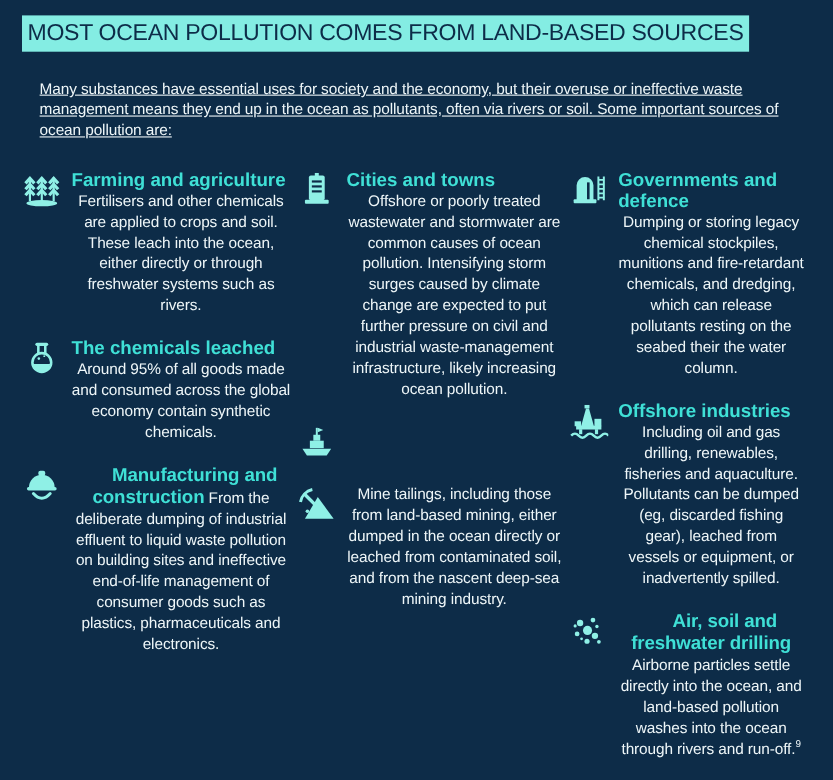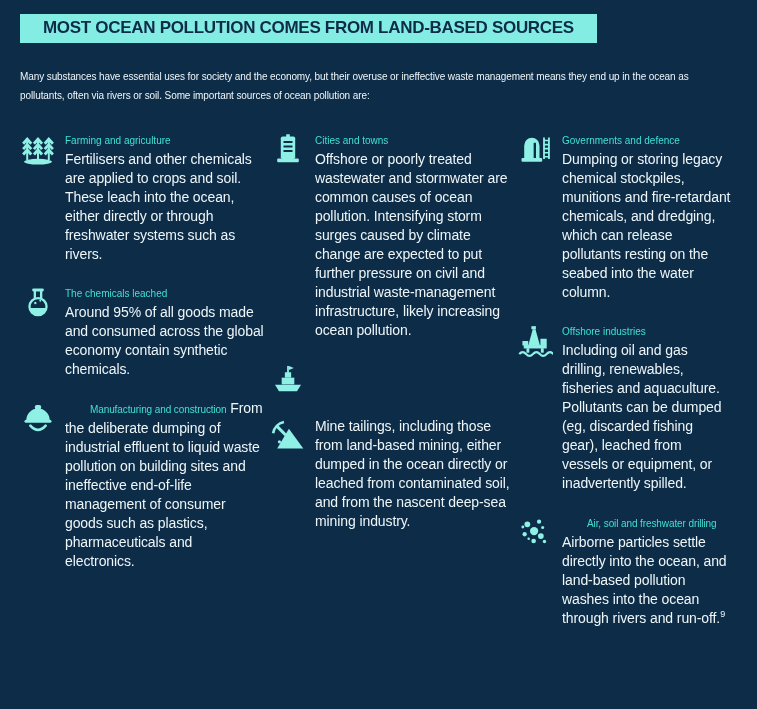--- a/index.html
+++ b/index.html
@@ -10,36 +10,36 @@
   html,body{margin:0;padding:0;}
   body{
     width:757px;height:709px;overflow:hidden;
     background:var(--background);
     color:var(--body-text);
     font-family:"Liberation Sans",sans-serif;
   }
   .page{padding:14px 20px 0 20px;}
   .banner{
     display:inline-block;background:var(--banner-bg);color:var(--background);
-    font-weight:bold;font-size:17px;letter-spacing:-0.3px;
-    padding:5px 23px 6px;line-height:1.05;
+    font-weight:normal;font-size:21px;letter-spacing:-0.3px;
+    padding:5px 5px 6px;line-height:1.05;
   }
   .intro{
-    margin:24px 0 26px 0;font-size:10px;line-height:19px;
-    max-width:700px;letter-spacing:-0.1px;
+    margin:24px 0 26px 16px;font-size:14px;line-height:19px;
+    max-width:700px;letter-spacing:-0.1px;text-decoration:underline;
   }
   .grid{display:grid;grid-template-columns:250px 247px 220px;}
   .col{min-width:0;}
   .item{display:flex;align-items:flex-start;margin-bottom:20px;padding-right:6px;}
   .icon-box{flex:0 0 36px;width:36px;height:36px;margin-right:9px;margin-top:1px;color:var(--icon-teal);}
   .icon-box svg{width:36px;height:36px;display:block;}
   .item-text{min-width:0;}
-  .item-heading{color:var(--heading-teal);font-weight:normal;font-size:10px;line-height:19px;}
+  .item-heading{color:var(--heading-teal);font-weight:bold;font-size:17px;line-height:19px;}
   .item-heading.inline{display:inline;margin-left:25px;}
-  .item-body{font-size:14px;line-height:19px;letter-spacing:-0.1px;margin:0;}
+  .item-body{font-size:14px;line-height:19px;letter-spacing:-0.1px;margin:0;text-align:center;}
   sup{font-size:9px;line-height:0;}
 </style>
 </head>
 <body>
 
 <div class="page">
 
   <div class="banner">MOST OCEAN POLLUTION COMES FROM LAND-BASED SOURCES</div>
 
   <p class="intro">Many substances have essential uses for society and the economy, but their overuse or ineffective waste management means they end up in the ocean as pollutants, often via rivers or soil. Some important sources of ocean pollution are:</p>
@@ -154,21 +154,21 @@
           <svg viewBox="0 0 40 40" aria-hidden="true">
             <path d="M8 30 V15 a8.5 8.5 0 0 1 17 0 V30 z" fill="currentColor"></path>
             <rect x="18.5" y="12" width="2.6" height="18" fill="var(--background)"></rect>
             <rect x="5" y="29" width="23" height="4" rx="1" fill="currentColor"></rect>
             <path d="M30 6 V30 M35.5 6 V30" stroke="currentColor" stroke-width="2" fill="none"></path>
             <path d="M30 9.5 h5.5 M30 14 h5.5 M30 18.5 h5.5 M30 23 h5.5 M30 27.5 h5.5" stroke="currentColor" stroke-width="1.8" fill="none"></path>
           </svg>
         </div>
         <div class="item-text">
           <div class="item-heading">Governments and defence</div>
-          <p class="item-body">Dumping or storing legacy chemical stockpiles, munitions and fire-retardant chemicals, and dredging, which can release pollutants resting on the seabed into the water column.</p>
+          <p class="item-body">Dumping or storing legacy chemical stockpiles, munitions and fire-retardant chemicals, and dredging, which can release pollutants resting on the seabed their the water column.</p>
         </div>
       </div>
 
       <div class="item">
         <div class="icon-box">
           <svg viewBox="0 0 40 40" aria-hidden="true">
             <rect x="16" y="3.5" width="5" height="3.5" fill="currentColor"></rect>
             <path d="M12.5 25 L17.5 7 h3 L25.5 25 z" fill="currentColor"></path>
             <rect x="26" y="17.5" width="7" height="7.5" fill="currentColor"></rect>
             <rect x="6" y="20" width="6.5" height="5" fill="currentColor"></rect>

